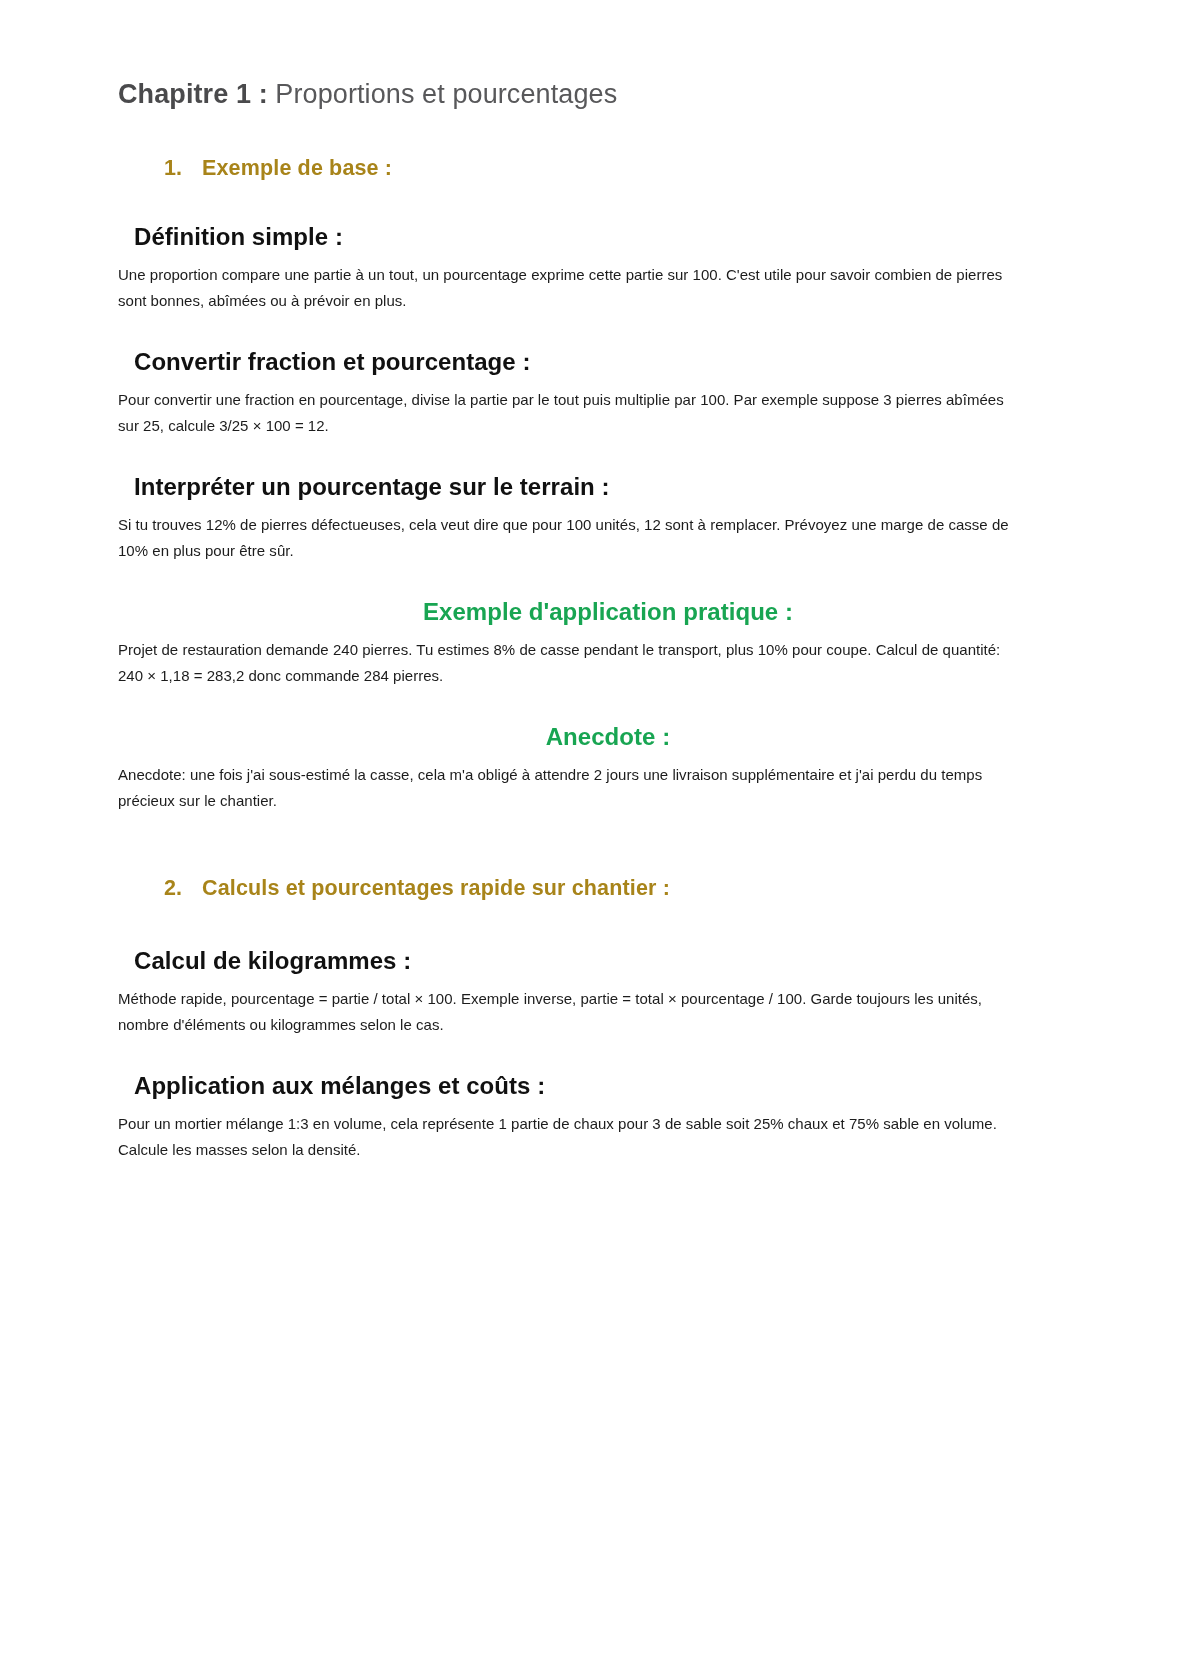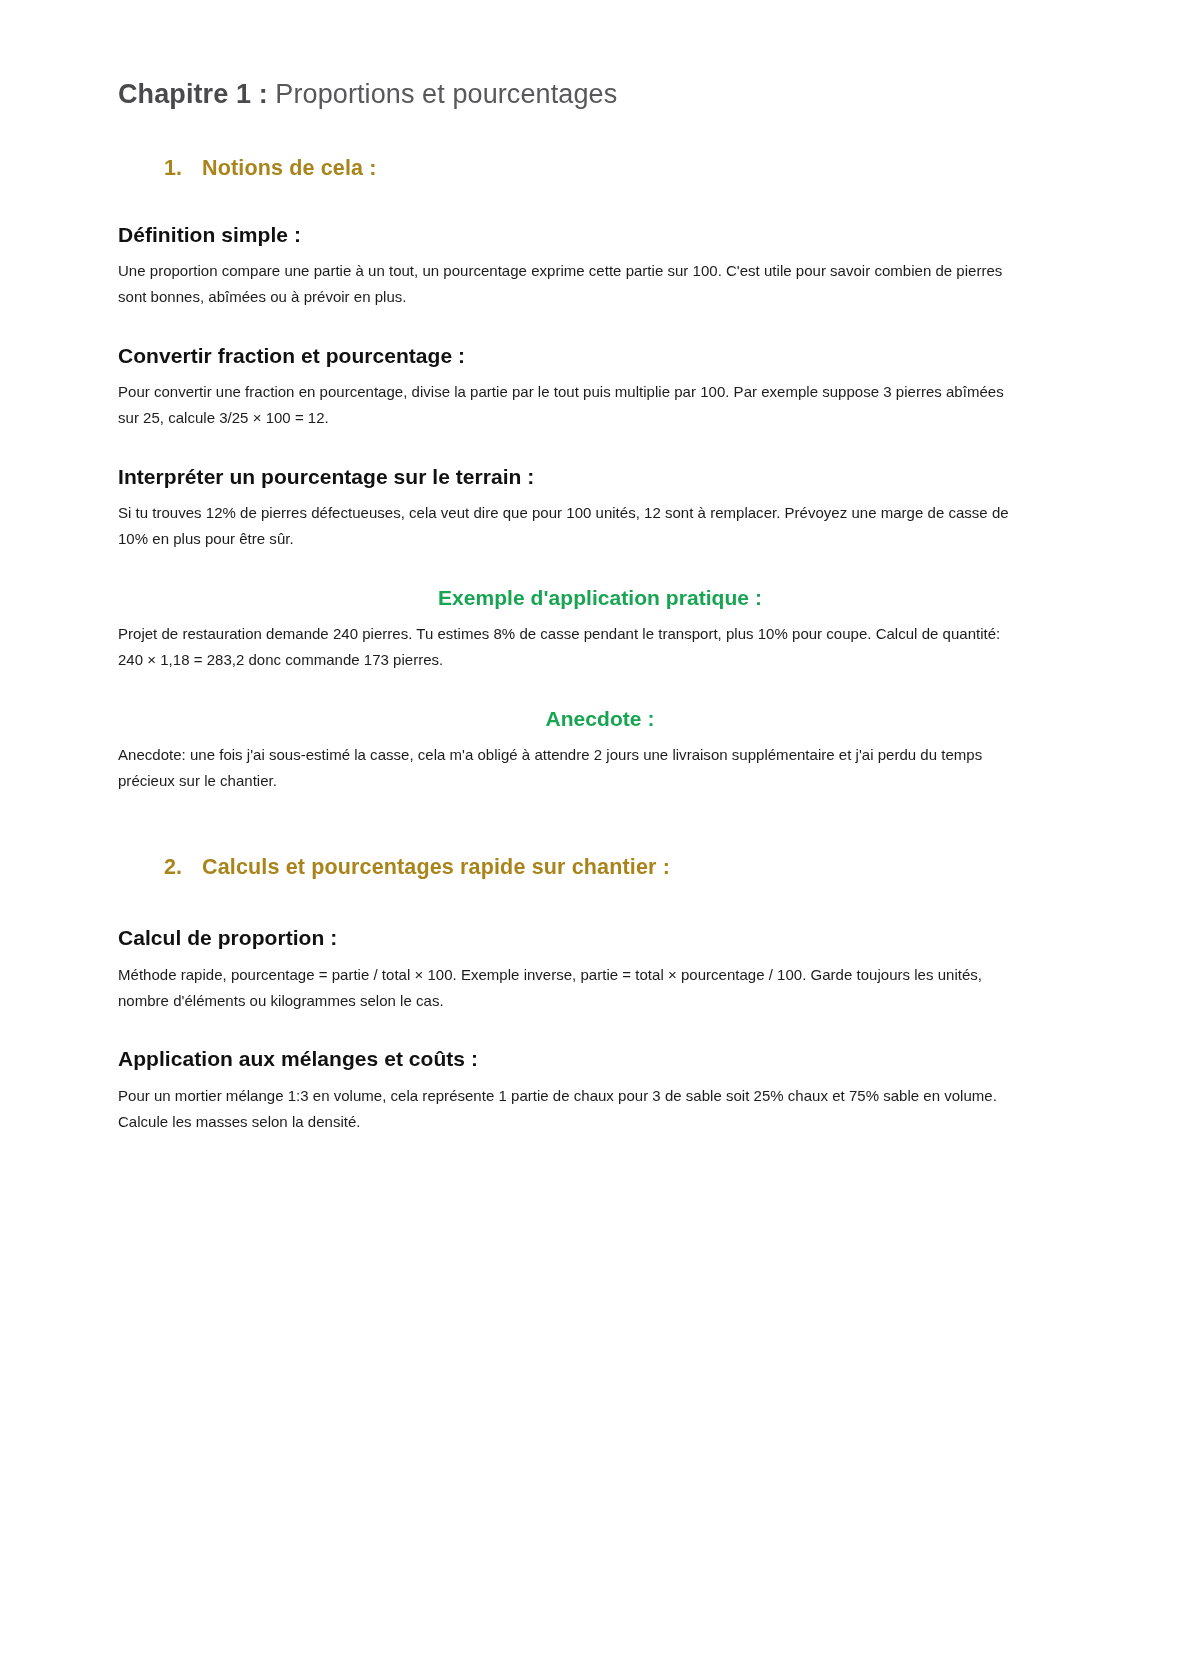--- a/index.html
+++ b/index.html
@@ -65,25 +65,25 @@
   }
 
   
   .block {
     margin: 0 0 32px 0;
   }
   .block:last-child {
     margin-bottom: 0;
   }
   .block-title {
-    font-size: 21px;
+    font-size: 24px;
     font-weight: 700;
     color: #111111;
     line-height: 1.35;
-    margin: 0 0 9px 0;
+    margin: 0 0 9px 16px;
     letter-spacing: 0.05px;
   }
   .block-title.green {
     color: #18a552;
     text-align: center;
   }
   .block-body {
     font-size: 15px;
     line-height: 1.72;
     color: #1c1c1c;
@@ -96,55 +96,55 @@
 <body>
 
 <div class="page">
 
   <h1 class="doc-title">
     <span class="chapter-label">Chapitre 1 :</span><span class="chapter-subject"> Proportions et pourcentages</span>
   </h1>
 
   <div class="section-heading">
     <span class="num">1.</span>
-    <span class="sec-text">Notions de cela :</span>
+    <span class="sec-text">Exemple de base :</span>
   </div>
 
   <div class="block">
     <div class="block-title">Définition simple :</div>
     <p class="block-body">Une proportion compare une partie à un tout, un pourcentage exprime cette partie sur 100. C'est utile pour savoir combien de pierres sont bonnes, abîmées ou à prévoir en plus.</p>
   </div>
 
   <div class="block">
     <div class="block-title">Convertir fraction et pourcentage :</div>
     <p class="block-body">Pour convertir une fraction en pourcentage, divise la partie par le tout puis multiplie par 100. Par exemple suppose 3 pierres abîmées sur 25, calcule 3/25 × 100 = 12.</p>
   </div>
 
   <div class="block">
     <div class="block-title">Interpréter un pourcentage sur le terrain :</div>
     <p class="block-body">Si tu trouves 12% de pierres défectueuses, cela veut dire que pour 100 unités, 12 sont à remplacer. Prévoyez une marge de casse de 10% en plus pour être sûr.</p>
   </div>
 
   <div class="block">
     <div class="block-title green">Exemple d'application pratique :</div>
-    <p class="block-body">Projet de restauration demande 240 pierres. Tu estimes 8% de casse pendant le transport, plus 10% pour coupe. Calcul de quantité: 240 × 1,18 = 283,2 donc commande 173 pierres.</p>
+    <p class="block-body">Projet de restauration demande 240 pierres. Tu estimes 8% de casse pendant le transport, plus 10% pour coupe. Calcul de quantité: 240 × 1,18 = 283,2 donc commande 284 pierres.</p>
   </div>
 
   <div class="block">
     <div class="block-title green">Anecdote :</div>
     <p class="block-body">Anecdote: une fois j'ai sous-estimé la casse, cela m'a obligé à attendre 2 jours une livraison supplémentaire et j'ai perdu du temps précieux sur le chantier.</p>
   </div>
 
   <div class="section-heading second">
     <span class="num">2.</span>
     <span class="sec-text">Calculs et pourcentages rapide sur chantier :</span>
   </div>
 
   <div class="block">
-    <div class="block-title">Calcul de proportion :</div>
+    <div class="block-title">Calcul de kilogrammes :</div>
     <p class="block-body">Méthode rapide, pourcentage = partie / total × 100. Exemple inverse, partie = total × pourcentage / 100. Garde toujours les unités, nombre d'éléments ou kilogrammes selon le cas.</p>
   </div>
 
   <div class="block">
     <div class="block-title">Application aux mélanges et coûts :</div>
     <p class="block-body">Pour un mortier mélange 1:3 en volume, cela représente 1 partie de chaux pour 3 de sable soit 25% chaux et 75% sable en volume. Calcule les masses selon la densité.</p>
   </div>
 
 </div>
 

